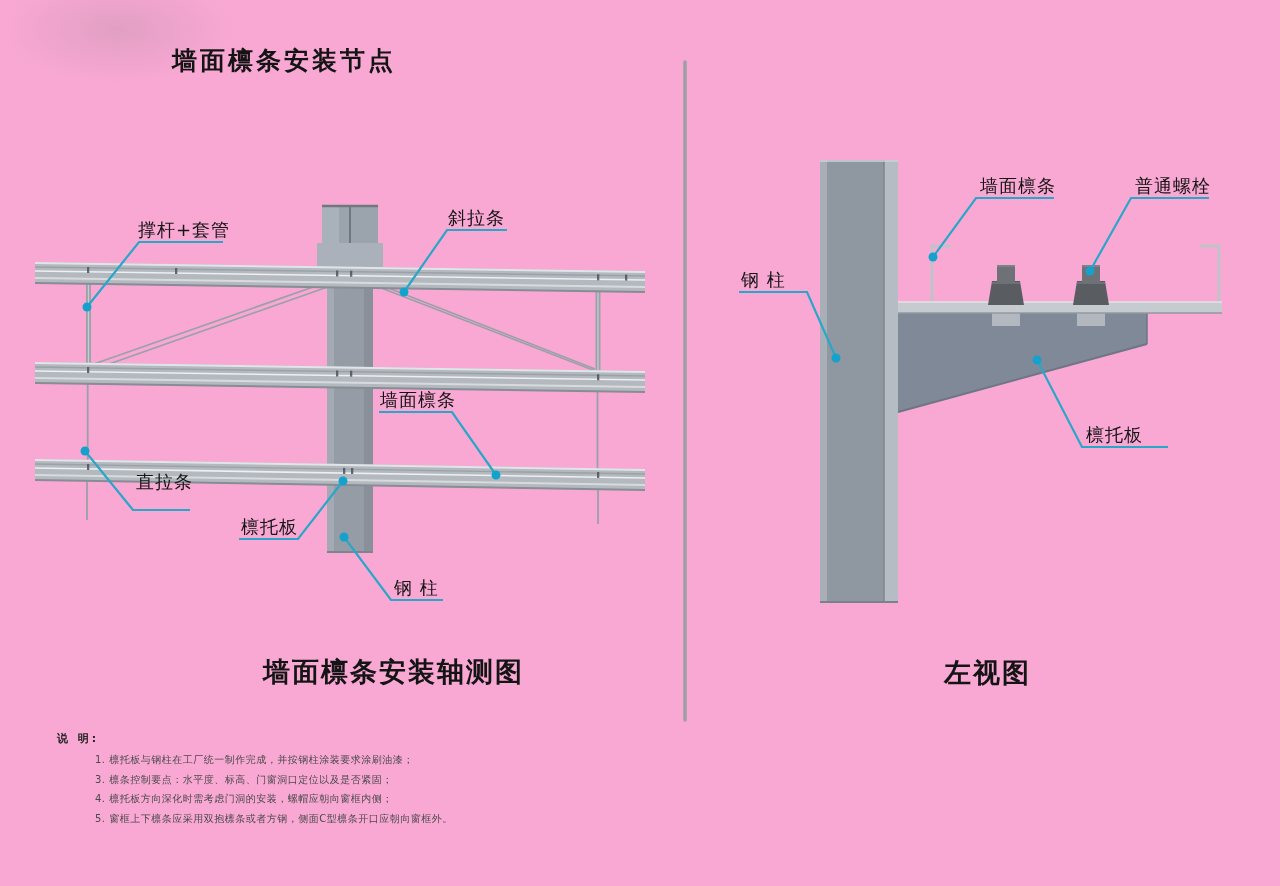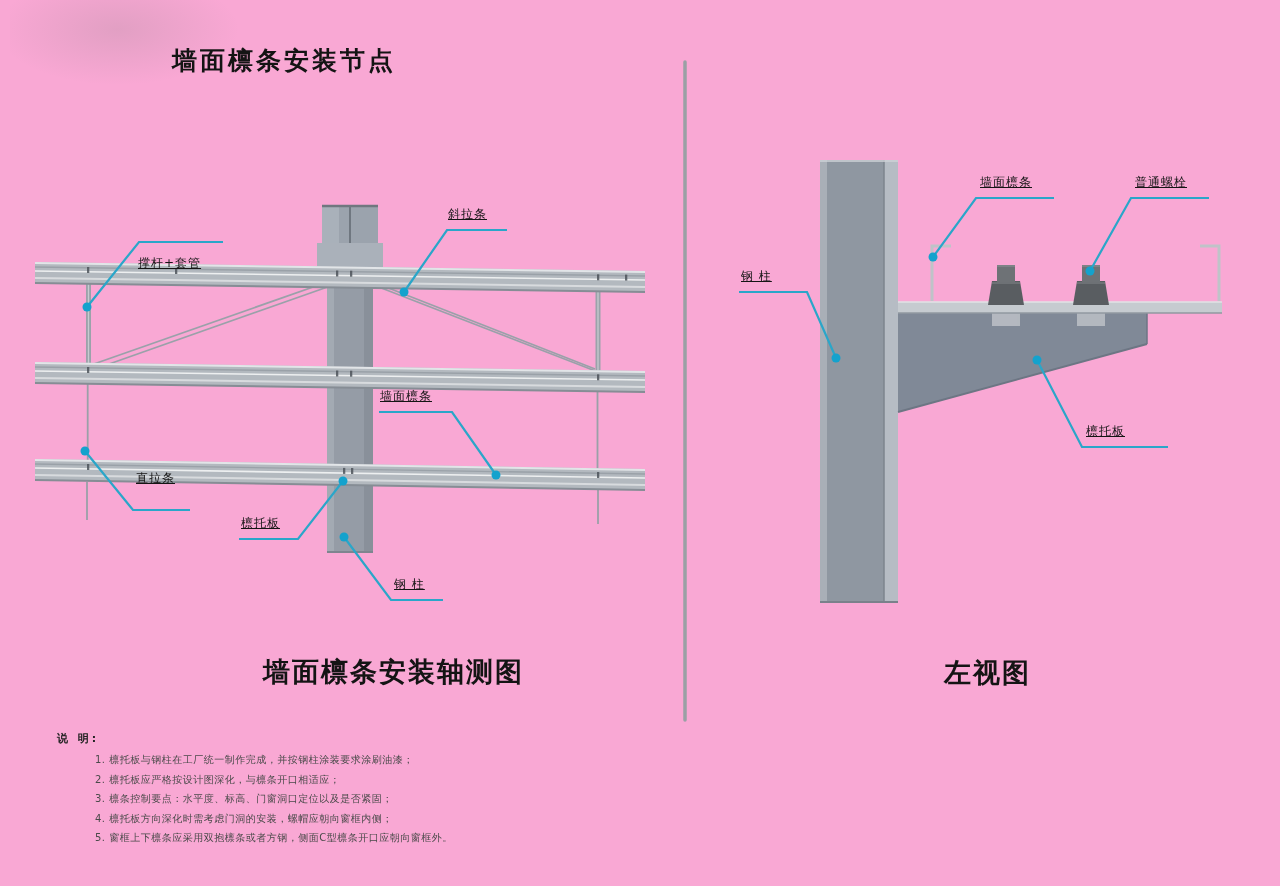--- a/index.html
+++ b/index.html
@@ -10,21 +10,21 @@
   .smudge{
     position:absolute;left:10px;top:-20px;width:240px;height:110px;
     background:radial-gradient(ellipse at 45% 45%, rgba(120,120,120,0.18), rgba(120,120,120,0.0) 65%);
     pointer-events:none;
   }
   .title{
     position:absolute;left:172px;top:44px;font-size:25px;font-weight:bold;
     letter-spacing:3px;color:#141414;
   }
   .lbl{
-    position:absolute;font-size:12px;letter-spacing:1px;color:#151515;white-space:nowrap;text-decoration:underline;
+    position:absolute;font-size:18px;letter-spacing:1px;color:#151515;white-space:nowrap;
   }
   .caption{
     position:absolute;font-size:27px;font-weight:bold;letter-spacing:2px;color:#141414;white-space:nowrap;
   }
   .notes{position:absolute;left:57px;top:731px;}
   .notes-heading{font-size:11px;font-weight:bold;letter-spacing:3px;color:#222;}
   .notes-list{margin:4px 0 0 38px;padding:0;list-style:none;}
   .notes-list li{
     font-size:10px;line-height:19.6px;color:#4a4a4a;letter-spacing:0.5px;white-space:nowrap;
   }
@@ -216,39 +216,38 @@
         <g>
           <polyline points="1168,447 1082,447 1037,360"></polyline>
             <circle cx="1037" cy="360" r="4.5" fill="#14a2cd" stroke="none"></circle>
         </g>
       </g>
     </g>
   </svg>
 
   <div class="title">墙面檩条安装节点</div>
 
-  <div class="lbl" style="left:138px;top:218px;margin-top:37px;">撑杆+套管</div>
+  <div class="lbl" style="left:138px;top:218px;">撑杆+套管</div>
   <div class="lbl" style="left:448px;top:206px;">斜拉条</div>
   <div class="lbl" style="left:380px;top:388px;">墙面檩条</div>
   <div class="lbl" style="left:136px;top:470px;">直拉条</div>
   <div class="lbl" style="left:241px;top:515px;">檩托板</div>
   <div class="lbl" style="left:394px;top:576px;">钢 柱</div>
 
   <div class="lbl" style="left:741px;top:268px;">钢 柱</div>
   <div class="lbl" style="left:980px;top:174px;">墙面檩条</div>
   <div class="lbl" style="left:1135px;top:174px;">普通螺栓</div>
   <div class="lbl" style="left:1086px;top:423px;">檩托板</div>
 
   <div class="caption" style="left:263px;top:654px;">墙面檩条安装轴测图</div>
   <div class="caption" style="left:944px;top:655px;">左视图</div>
 
   <div class="notes">
     <div class="notes-heading">说 明:</div>
     <ol class="notes-list">
       <li>1. 檩托板与钢柱在工厂统一制作完成，并按钢柱涂装要求涂刷油漆；</li>
-      <li>2. 檩托板应严格按设计图深化，与檩条开口相适应；</li>
       <li>3. 檩条控制要点：水平度、标高、门窗洞口定位以及是否紧固；</li>
       <li>4. 檩托板方向深化时需考虑门洞的安装，螺帽应朝向窗框内侧；</li>
       <li>5. 窗框上下檩条应采用双抱檩条或者方钢，侧面C型檩条开口应朝向窗框外。</li>
     </ol>
   </div>
 
 </div>
 
 </body></html>

